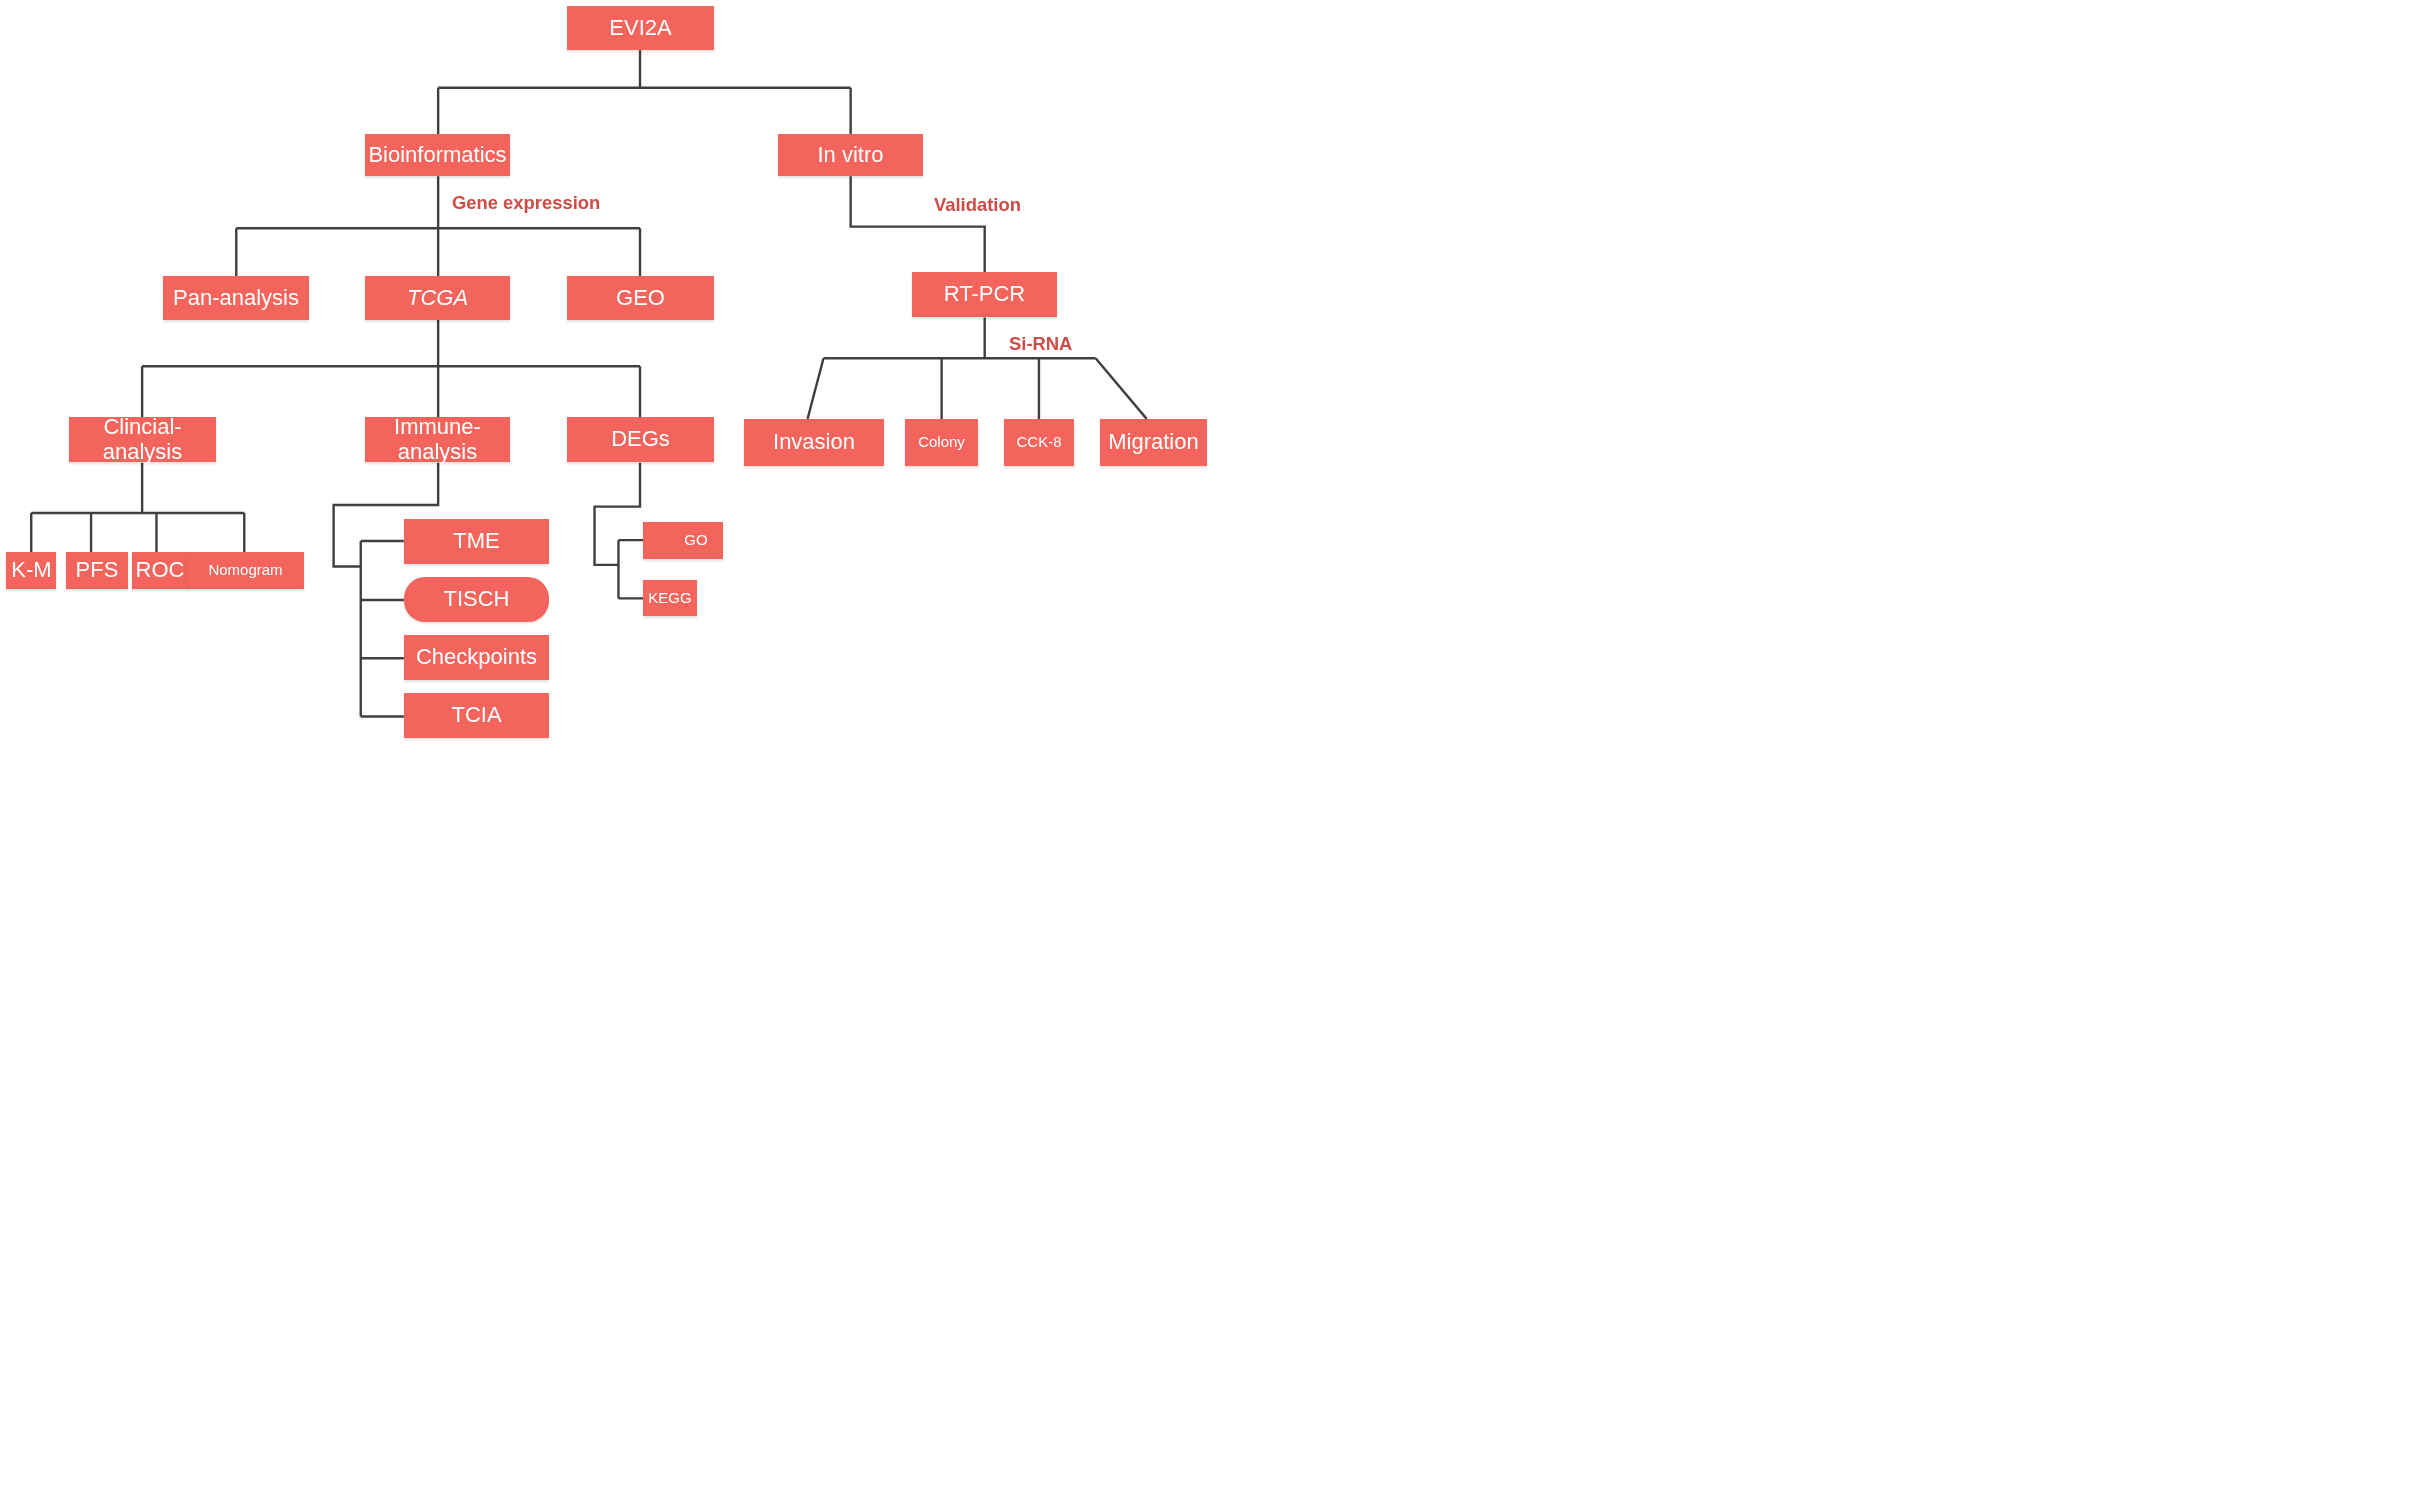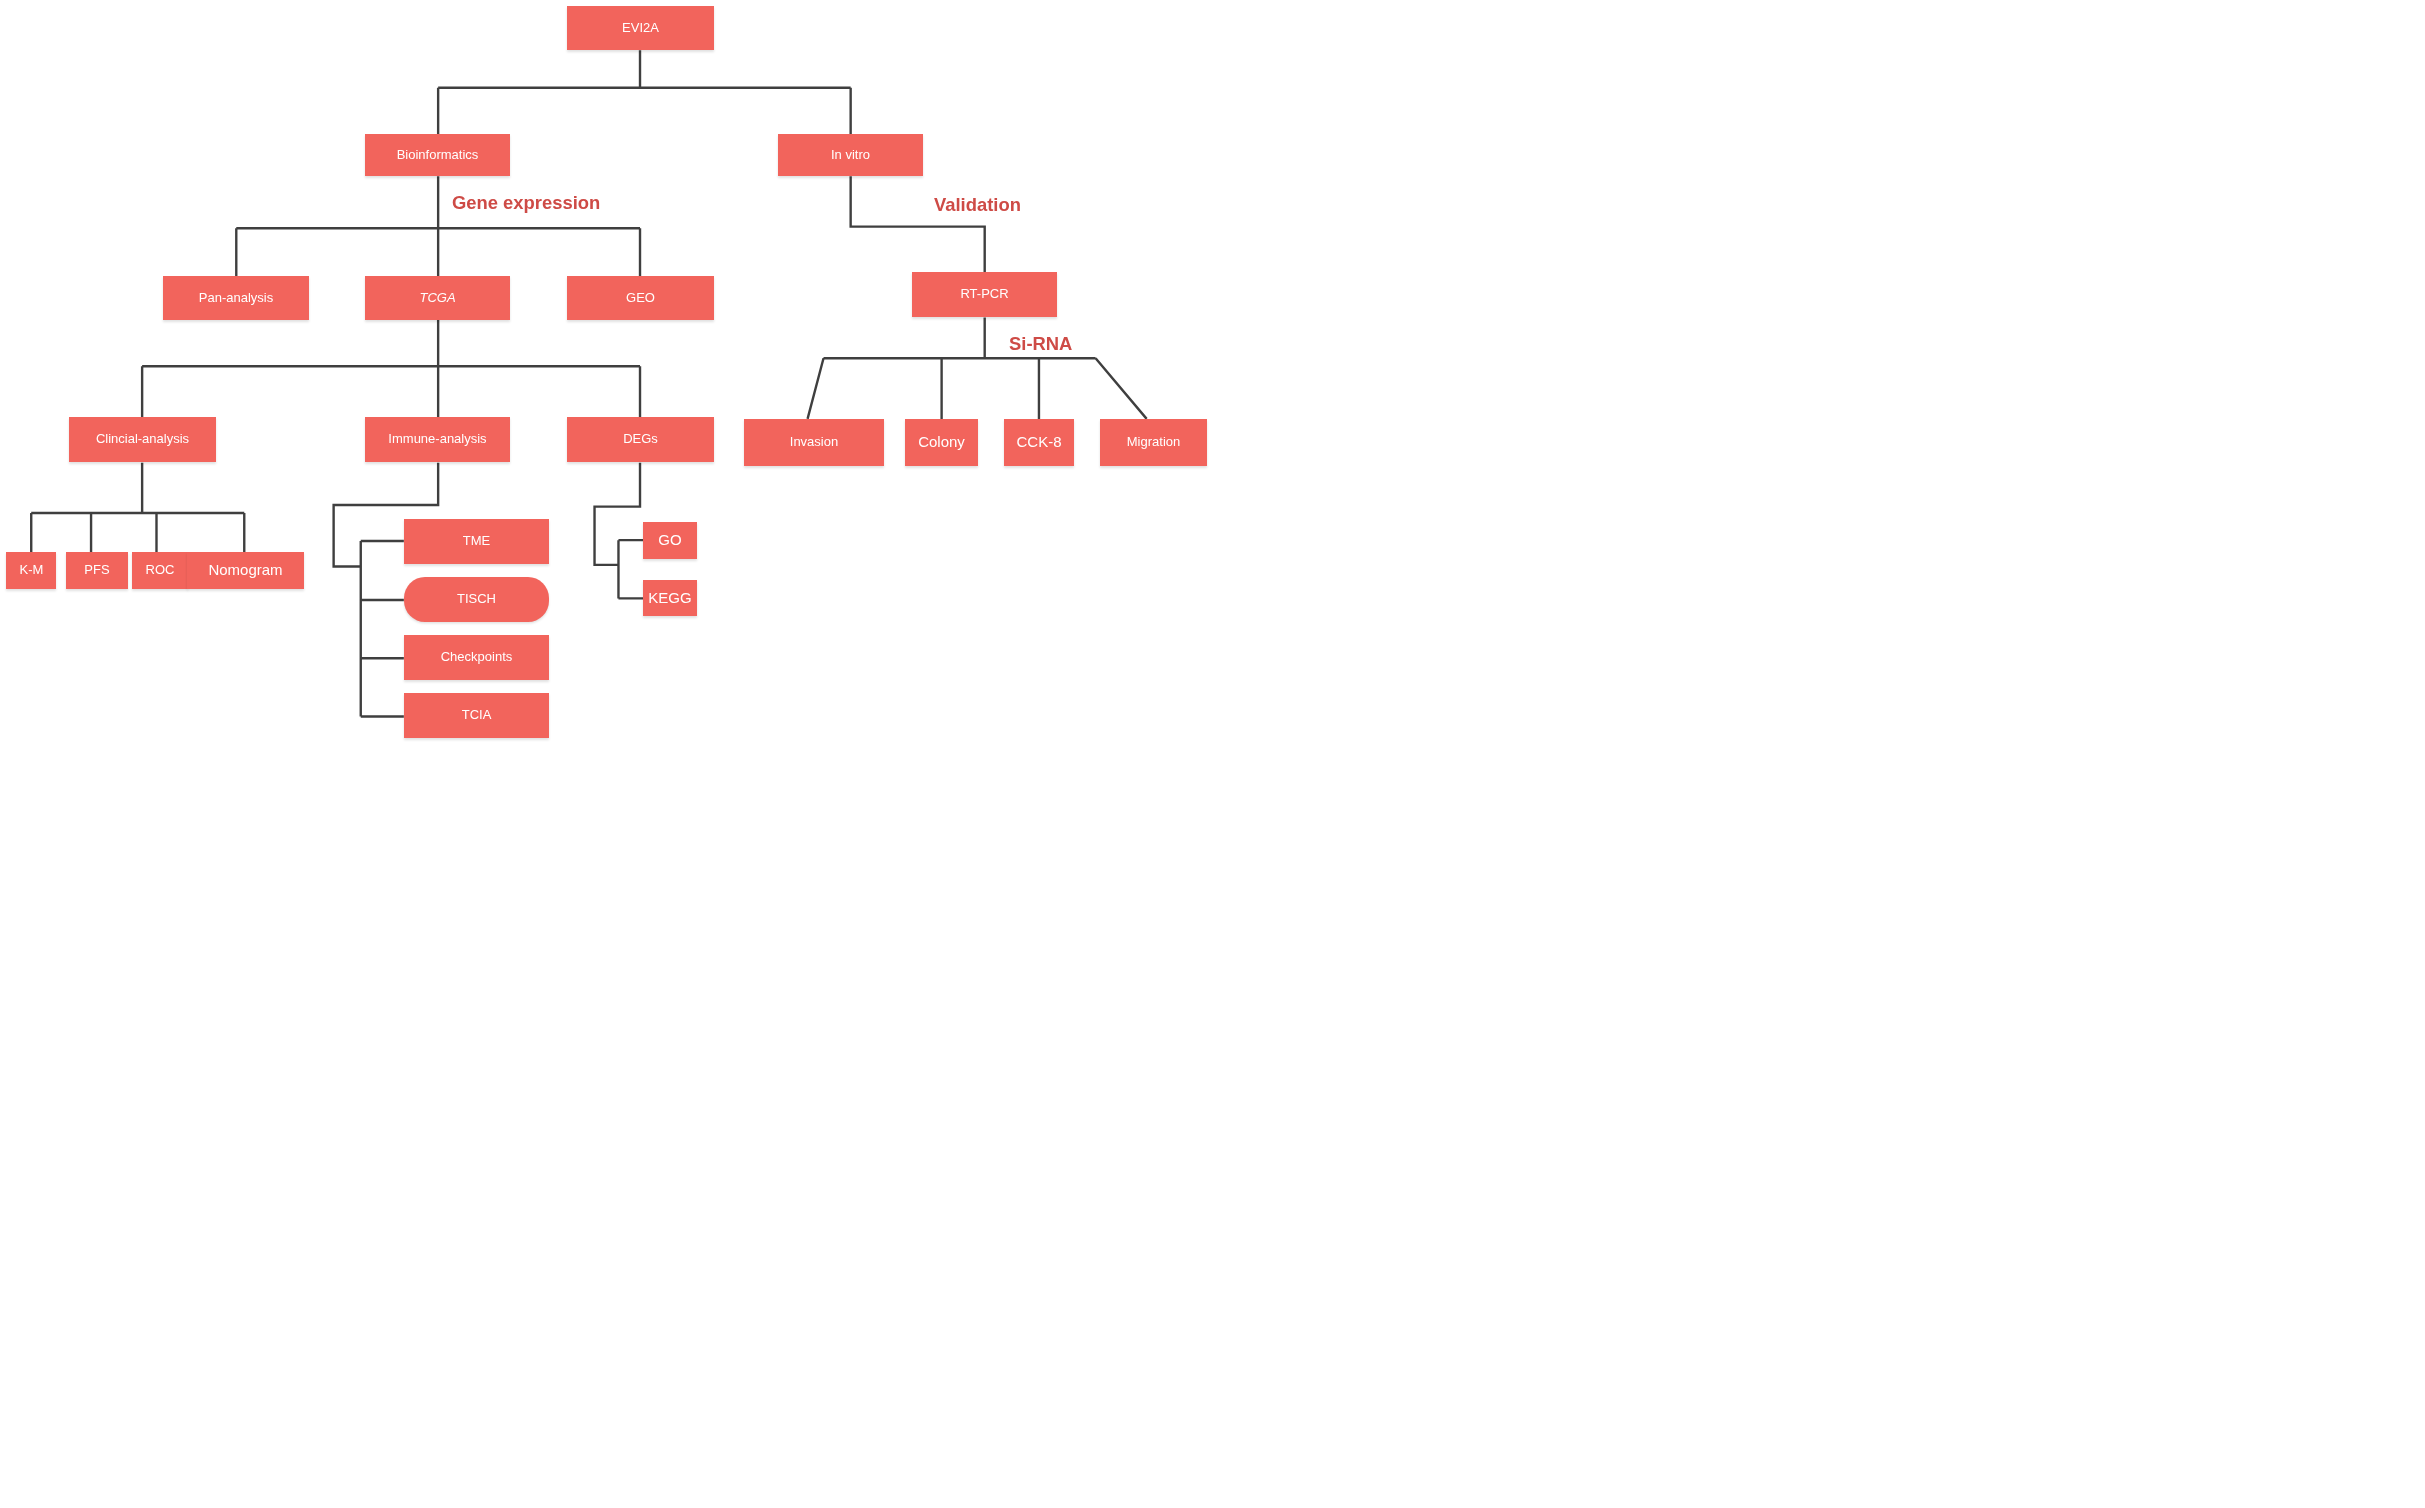--- a/index.html
+++ b/index.html
@@ -34,21 +34,21 @@
     stroke-width: 3;
   }
   .node {
     position: absolute;
     background: var(--node-fill);
     color: var(--node-text);
     display: flex;
     align-items: center;
     justify-content: center;
     text-align: center;
-    font-size: 13px;
+    font-size: 22px;
     line-height: 1.1;
     box-shadow: 0 1.6px 2.4px rgba(0,0,0,0.12);
     user-select: none;
   }
   .node.sm { font-size: 15px; }
   .edge-label {
     position: absolute;
     color: var(--edge-label);
     font-size: 18.4px;
     font-weight: bold;
@@ -115,18 +115,18 @@
   <div class="node sm" style="left:187px; top:552px; width:117px; height:37px;">Nomogram</div>
 
   <div class="node" style="left:404px; top:519px; width:145px; height:45px;text-align:center;">TME</div>
 
   <div class="node" style="left:404px; top:577px; width:145px; height:45px;border-radius:21px;">TISCH</div>
 
   <div class="node" style="left:404px; top:635px; width:145px; height:45px;">Checkpoints</div>
 
   <div class="node" style="left:404px; top:693px; width:145px; height:45px;">TCIA</div>
 
-  <div class="node sm" style="left:643px; top:522px; width:54px; height:37px;">GO</div>
+  <div class="node sm" style="left:643px; top:522px; width:54px; height:37px;padding-left:26px;">GO</div>
 
   <div class="node sm" style="left:643px; top:580px; width:54px; height:36px;">KEGG</div>
 
 </div>
 
 
 </body></html>

